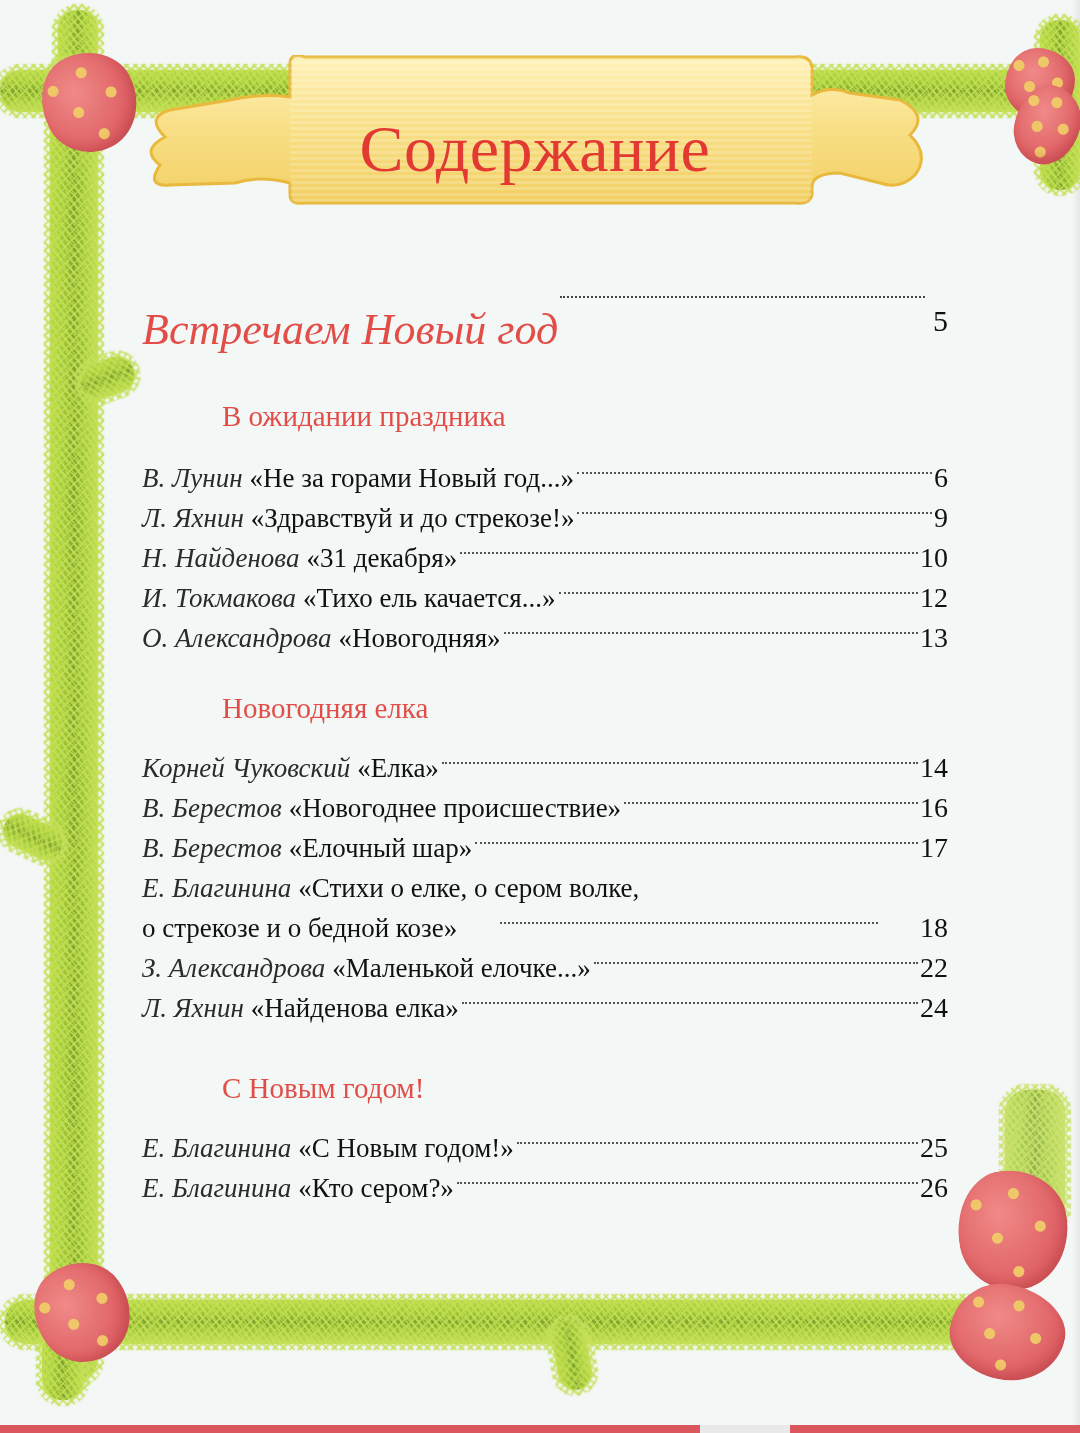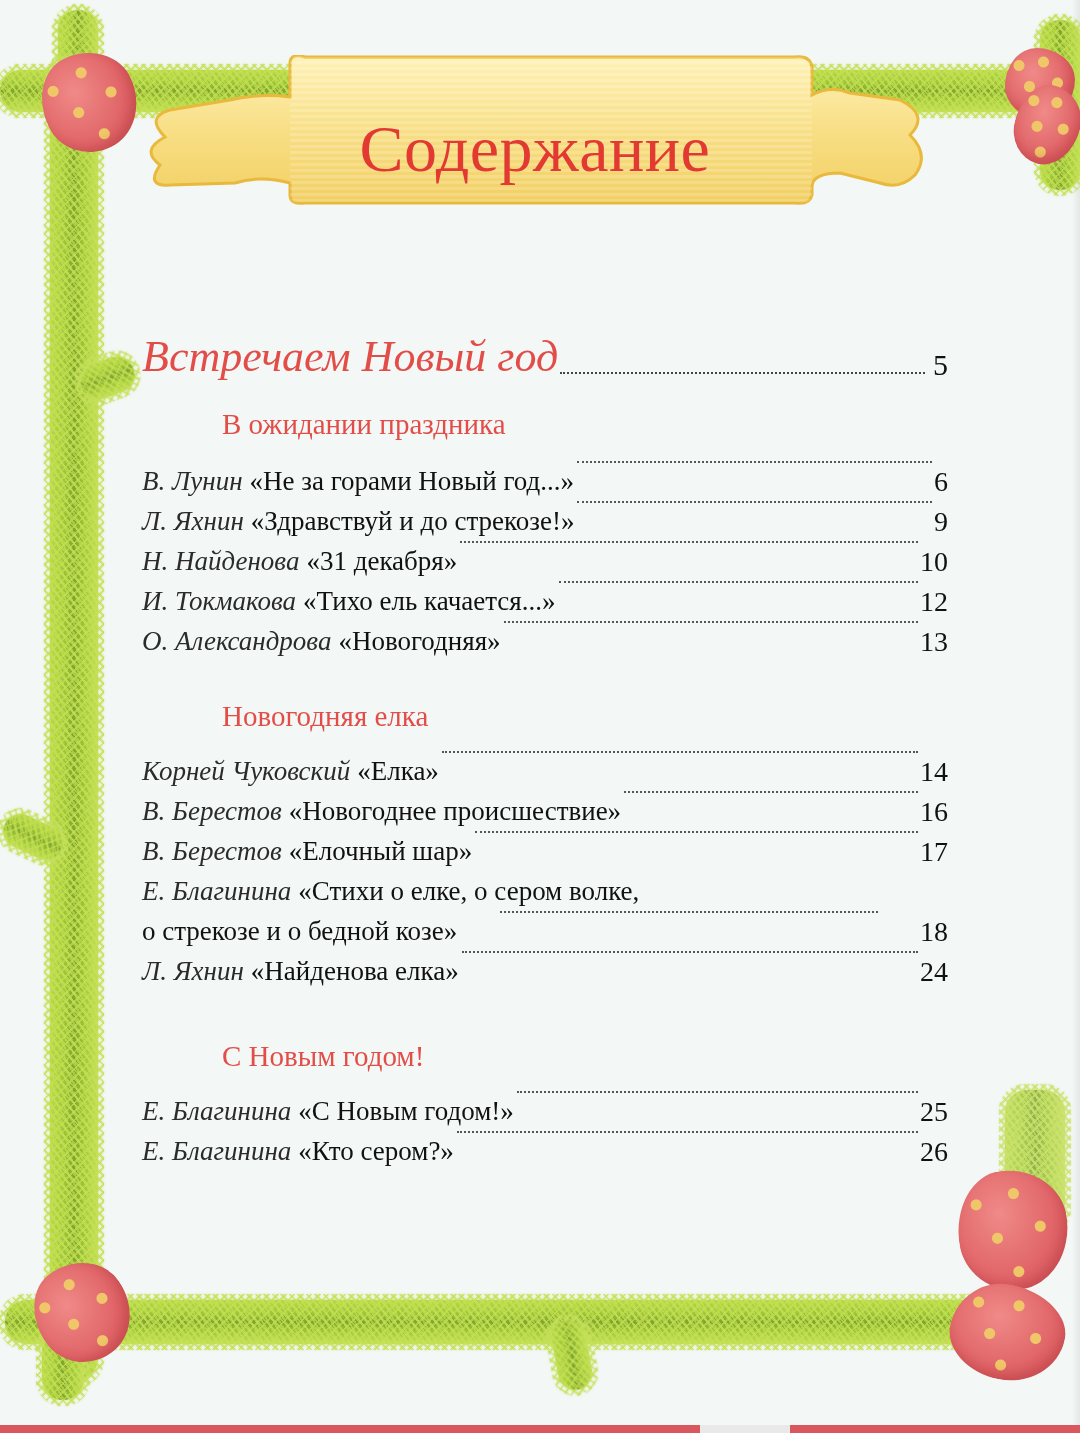--- a/index.html
+++ b/index.html
@@ -61,34 +61,34 @@
   .banner-title {
     position: absolute; left: 0; top: 0; width: 790px; height: 150px;
     display: flex; align-items: center; justify-content: center;
     font-size: 66px; color: #e23a33; letter-spacing: 0.5px;
     padding-bottom: 6px; box-sizing: border-box; margin-top: 22px;
   }
 
   
   .toc { position: absolute; left: 142px; top: 300px; width: 806px; }
   .toc-row {
-    display: flex; align-items: flex-start; white-space: nowrap;
+    display: flex; align-items: center; white-space: nowrap;
     font-size: 27px; color: #151515; height: 40px;
   }
   .toc-row .author { font-style: italic; color: #2b2b2b; margin-right: 7px; }
   .toc-row .title { color: #111; }
   .toc-row .leader {
     flex: 1; margin: 0 2px 0 3px;
     border-bottom: 2px dotted #555; height: 0; transform: translateY(-5px);
   }
   .toc-row .page { font-size: 28px; color: #111; min-width: 10px; text-align: right; }
   .toc-row.cont { height: 40px; gap: 40px; }
 
   .part-row {
-    display: flex; align-items: flex-end; height: 70px; margin-top: 12px;
+    display: flex; align-items: flex-start; height: 70px; margin-top: 4px;
   }
   .part-row .part-title { font-style: italic; font-size: 44px; color: #e24d48; }
   .part-row .leader { flex: 1; border-bottom: 2px dotted #444; transform: translateY(-8px); margin: 0 8px 0 2px; }
   .part-row .page { font-size: 30px; color: #111; }
 
   .section-head {
     font-size: 29px; color: #e24d48; padding-left: 80px;
     height: 40px; line-height: 40px;
   }
 </style>
@@ -207,20 +207,26 @@
   <div class="toc-row">
     <span class="author">Е. Благинина</span>
     <span class="title">«Стихи о елке, о сером волке,</span>
   </div>
   <div class="toc-row cont">
     <span class="title">о стрекозе и о бедной козе»</span>
     <span class="leader"></span>
     <span class="page">18</span>
   </div>
   <div class="toc-row">
+    <span class="author">З. Александрова</span>
+    <span class="title">«Маленькой елочке...»</span>
+    <span class="leader"></span>
+    <span class="page">22</span>
+  </div>
+  <div class="toc-row">
     <span class="author">Л. Яхнин</span>
     <span class="title">«Найденова елка»</span>
     <span class="leader"></span>
     <span class="page">24</span>
   </div>
 
   <div style="height:40px"></div>
   <div class="section-head">С Новым годом!</div>
   <div style="height:20px"></div>
 

